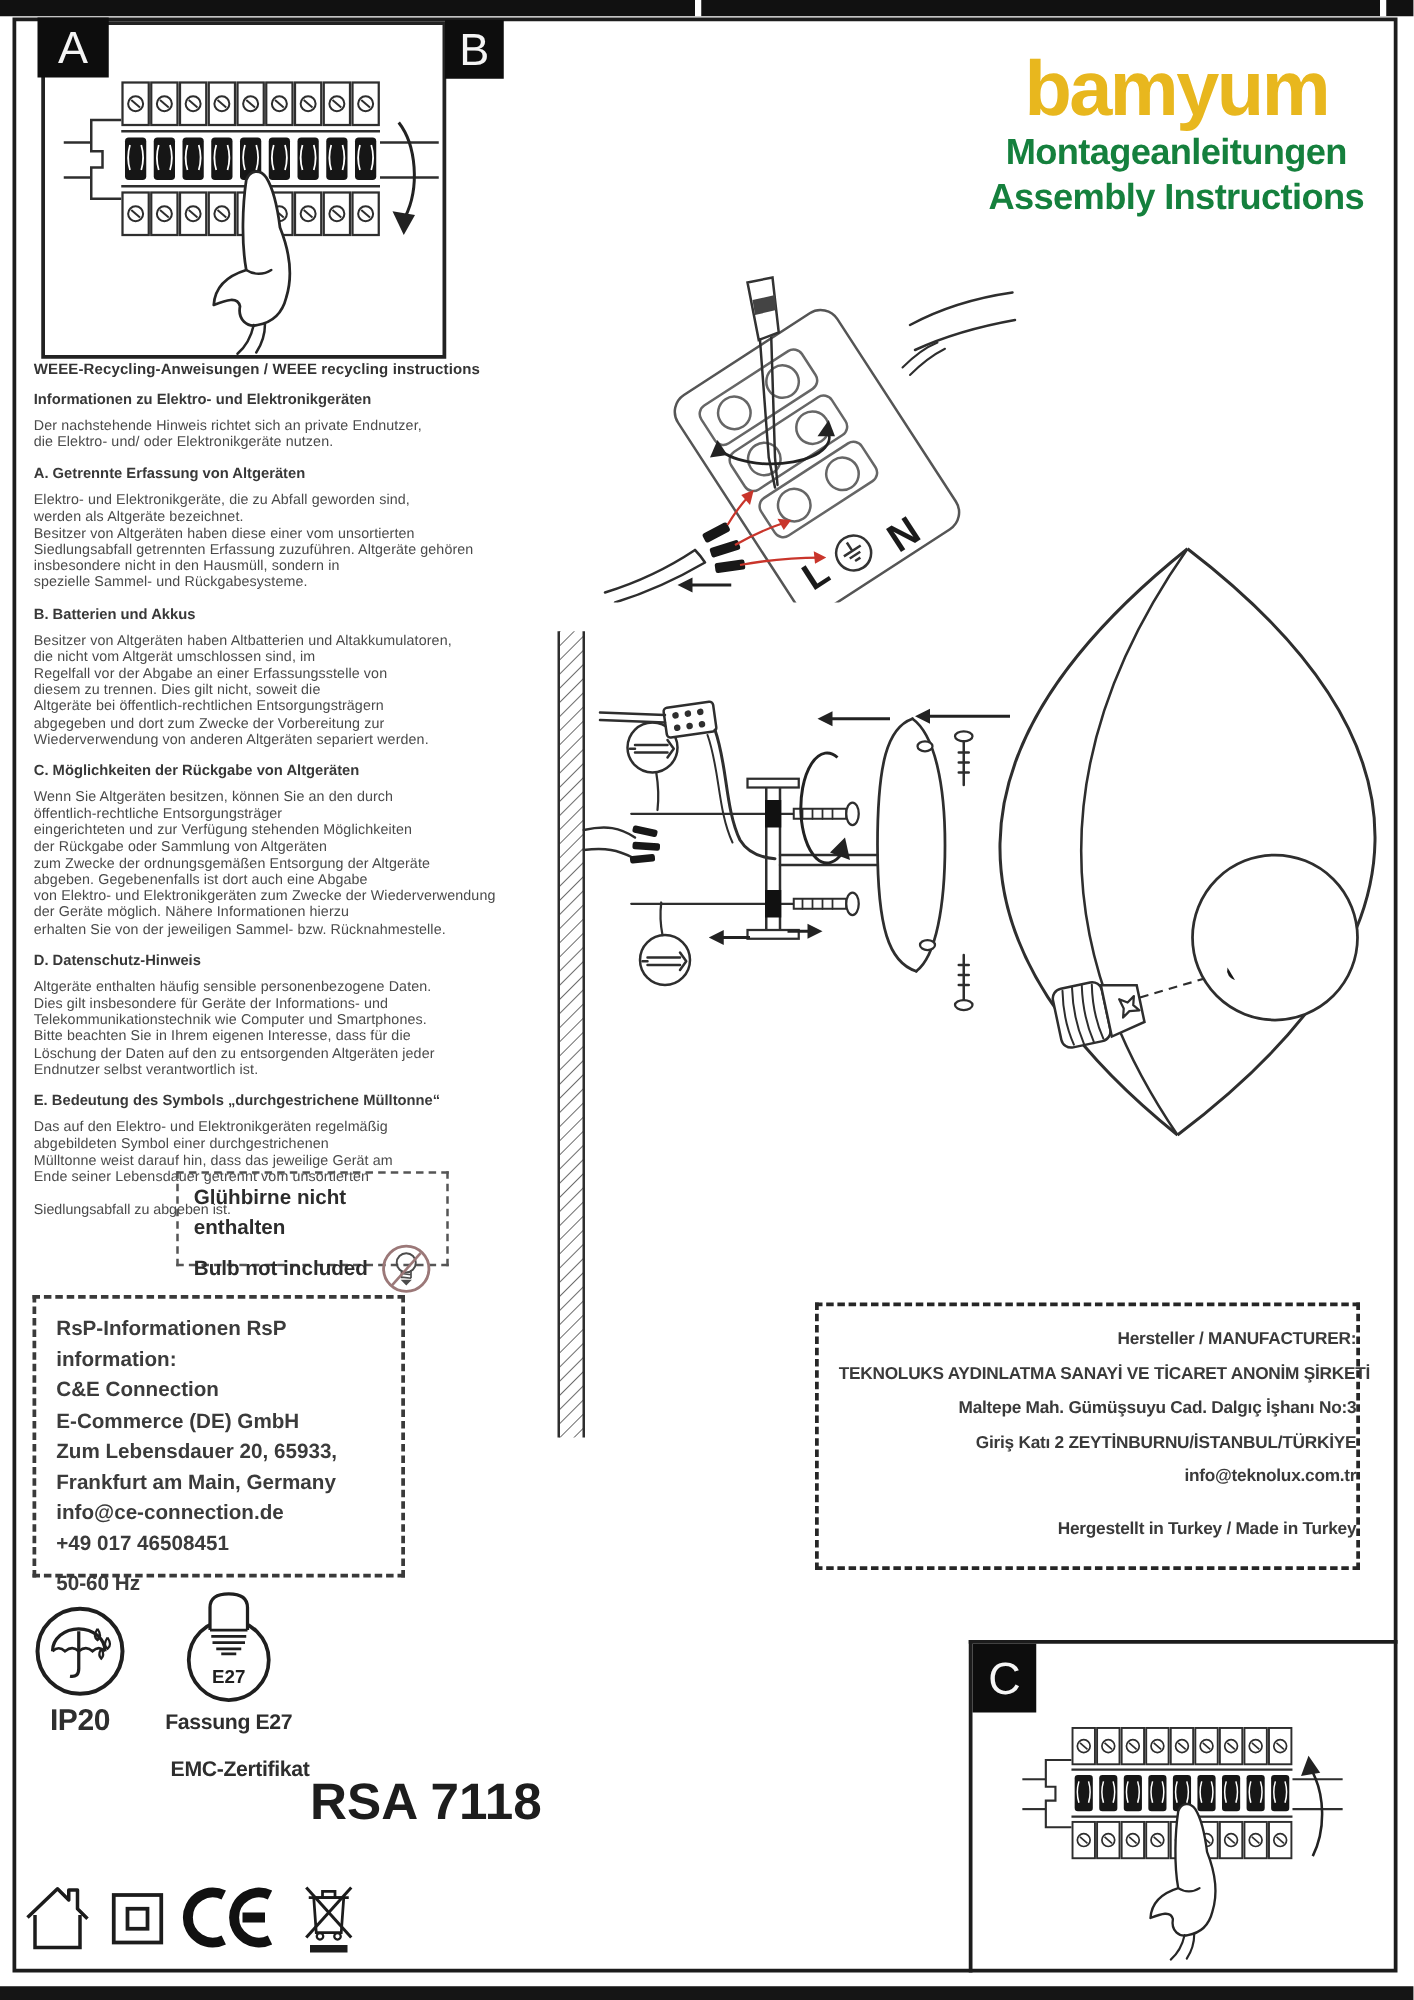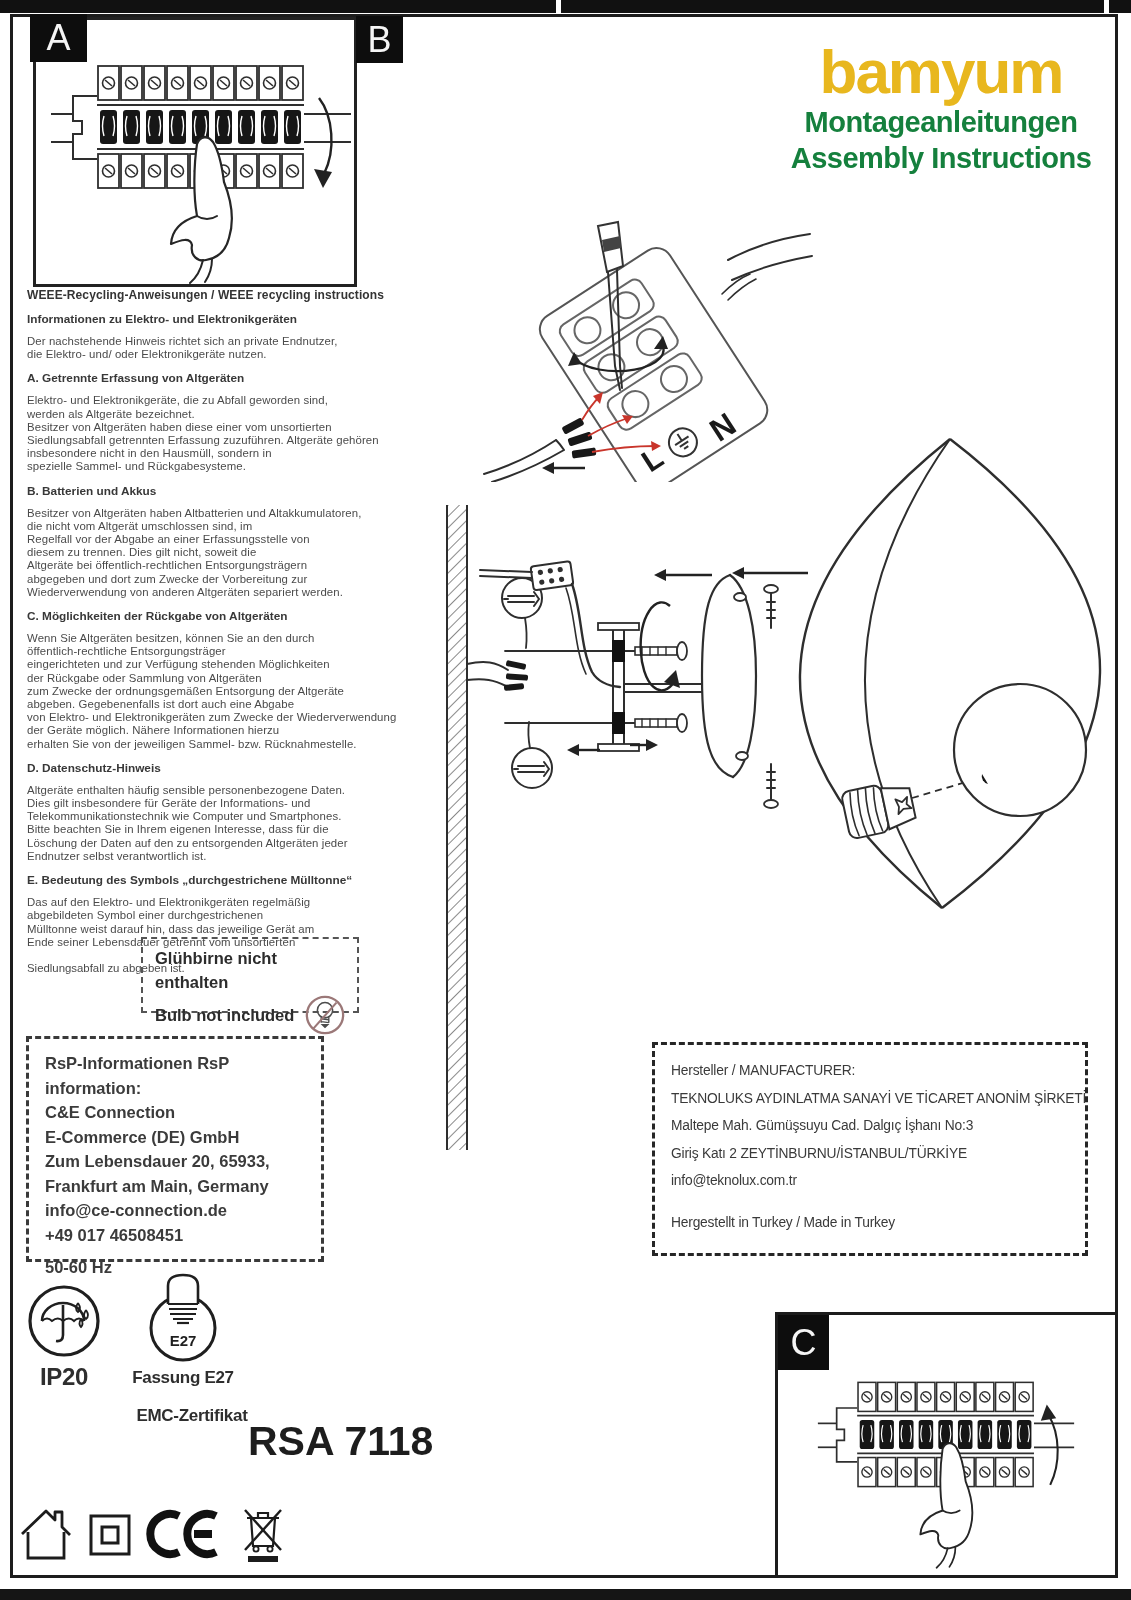--- a/index.html
+++ b/index.html
@@ -38,21 +38,21 @@
   .bulb-box{left:141px;top:937px;width:192px;height:62px;border:2px dashed #555;
             padding:7px 10px 3px 12px;box-sizing:content-box;}
   .bulb-line{font-size:16.5px;font-weight:600;color:#2c2c2c;line-height:24px;}
   .bulb-row{display:flex;align-items:center;gap:10px;}
 
   
   .rsp-box{left:26px;top:1036px;width:276px;height:196px;border:3px dashed #3a3a3a;padding:12px 0 12px 16px;}
   .rsp-line{font-size:16.5px;font-weight:600;color:#3b3b3b;line-height:24.5px;}
   .rsp-freq{margin-top:8px;}
   .mfr-box{left:652px;top:1042px;width:414px;height:184px;border:3px dashed #262626;padding:12px 0 12px 16px;}
-  .mfr-line{font-size:13.8px;font-weight:400;color:#3a3a3a;line-height:27.5px;white-space:nowrap;letter-spacing:-0.2px;}
+  .mfr-line{font-size:13.8px;font-weight:700;color:#3a3a3a;line-height:27.5px;white-space:nowrap;letter-spacing:-0.2px;text-align:right;}
   .mfr-made{margin-top:14px;}
 
   
   .cert{text-align:center;}
   .cert-label{font-size:17px;font-weight:700;color:#2e2e2e;margin-top:4px;letter-spacing:-0.3px;}
   .model-text{font-size:41px;font-weight:800;color:#1d1d1d;letter-spacing:0px;}
 
   .compliance-row{left:18px;top:1504px;display:flex;align-items:flex-start;gap:14px;}
 
   

